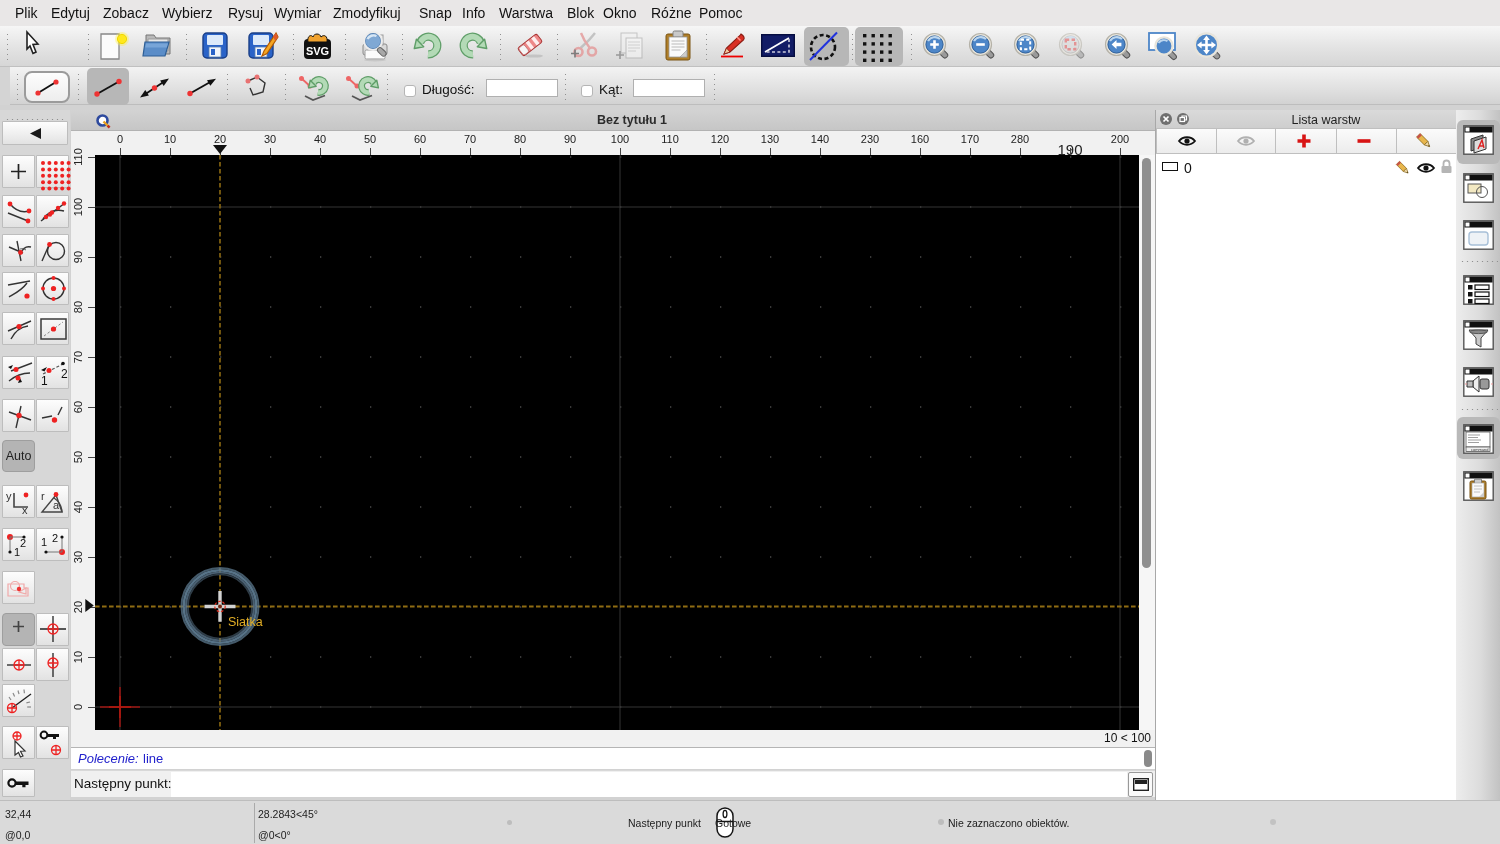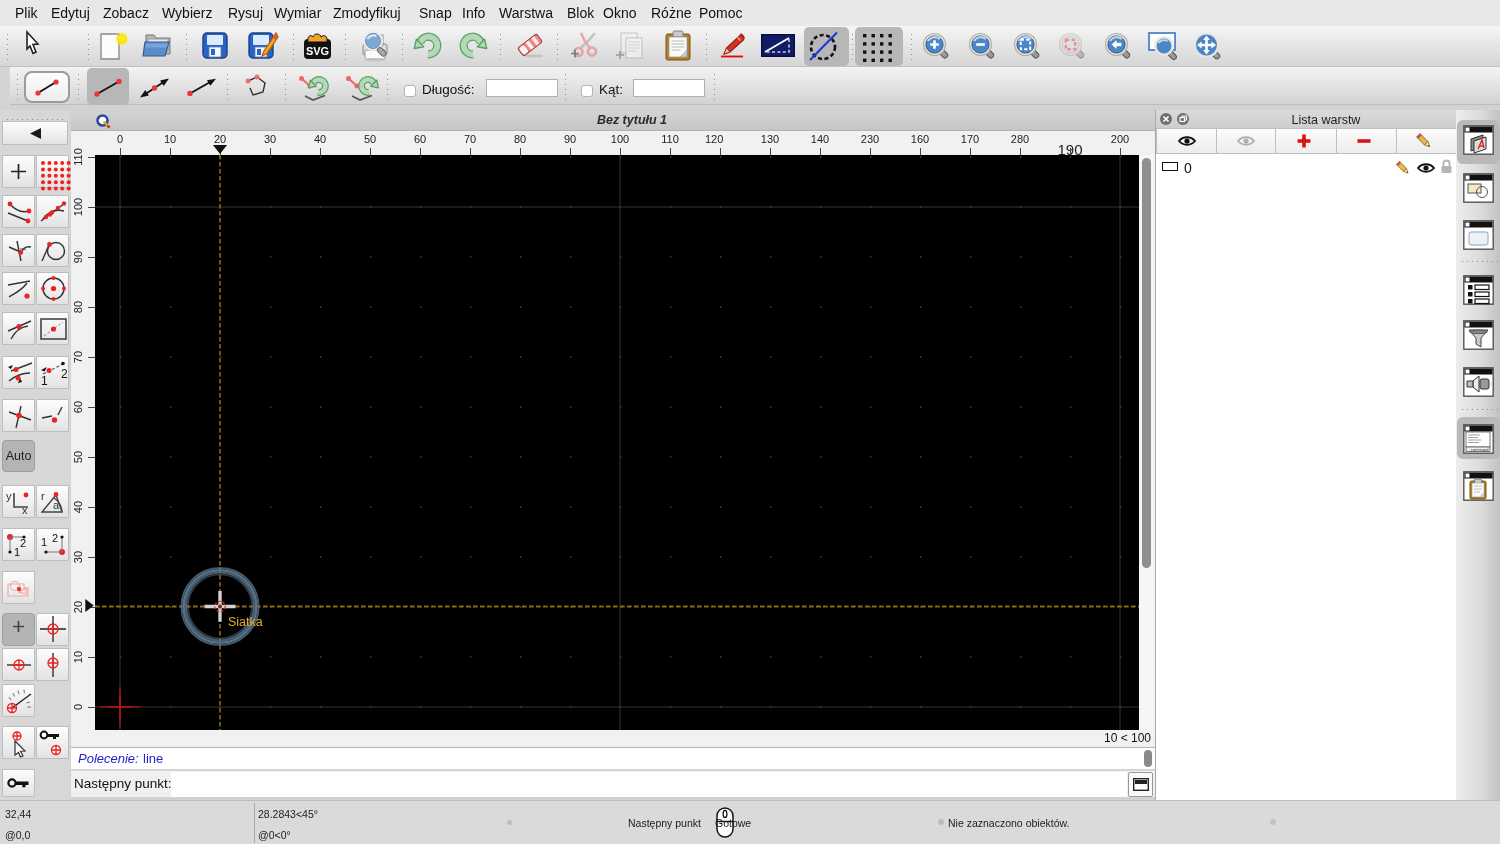--- a/index.html
+++ b/index.html
@@ -8,21 +8,21 @@
 #menubar{left:0;top:0;width:1500px;height:26px;background:#e9e7e7;}
 #menubar span{position:absolute;top:5px;font-size:14px;color:#111;}
 #tb1{left:0;top:26px;width:1500px;height:41px;background:linear-gradient(#f6f6f6,#e3e3e3 55%,#d6d6d6);border-bottom:1px solid #c0c0c0;}
 #tb2{left:0;top:67px;width:1500px;height:38px;background:linear-gradient(#f3f3f3,#e0e0e0 60%,#d2d2d2);border-bottom:1px solid #bdbdbd;margin-left:10px;}
 .vsep{position:absolute;width:1px;background-image:radial-gradient(circle,#8f8f8f 37%,transparent 40%);background-size:2px 5px;background-repeat:repeat-y;background-position:center 2px;}
 .pressed{position:absolute;background:#b7b7b7;border-radius:5px;}
 #main{left:0;top:105px;width:1500px;height:695px;background:#d2d2d2;}
 #leftdock{position:absolute;left:0;top:5px;width:70px;height:692px;background:#d7d7d7;}
 .sbtn{position:absolute;width:33px;height:33px;background:linear-gradient(#fdfdfd,#efefef 55%,#e2e2e2);border:1px solid #bdbdbd;border-radius:1px;}
 .sbtn.on{background:#b4b4b4;border:1px solid #9e9e9e;border-radius:4px;}
-#titlebar{position:absolute;left:71px;top:5px;width:1084px;height:21px;background:linear-gradient(#d3d3d3,#c6c6c6);border-bottom:1px solid #b2b2b2;font-style:italic;}
+#titlebar{position:absolute;left:71px;top:5px;width:1084px;height:21px;background:linear-gradient(#d3d3d3,#c6c6c6);border-bottom:1px solid #b2b2b2;}
 #titlebar .t{position:absolute;left:38px;right:0;top:3px;text-align:center;font-size:12.5px;color:#2c2c2c;font-weight:bold;}
 #hruler{position:absolute;left:71px;top:26px;width:1084px;height:24px;background:#f1f1f1;}
 #vruler{position:absolute;left:71px;top:50px;width:24px;height:575px;background:#f1f1f1;}
 #canvas{position:absolute;left:95px;top:50px;width:1044px;height:575px;background:#000;}
 #vscroll{position:absolute;left:1139px;top:50px;width:16px;height:575px;background:#f6f6f6;}
 #vthumb{position:absolute;left:3px;top:3px;width:9px;height:410px;background:#8f8f8f;border-radius:5px;}
 #gridinfo{position:absolute;left:71px;top:625px;width:1084px;height:17px;background:#f1f1f1;font-size:12px;color:#111;text-align:right;padding:1px 4px 0 0;}
 #cmd1{position:absolute;left:71px;top:642px;width:1084px;height:22px;background:#fff;border-top:1px solid #b5b5b5;font-size:13px;}
 #cmd2{position:absolute;left:71px;top:665px;width:1084px;height:27px;background:#f0f0f0;border-top:1px solid #d8d8d8;font-size:13.5px;}
 #layerpanel{position:absolute;left:1155px;top:5px;width:301px;height:692px;background:#fff;border-left:1px solid #a8a8a8;}
@@ -563,21 +563,21 @@
 <div class="abs" style="left:384px;top:2px;width:30px;text-align:center;font-size:11px;color:#222">70</div>
 <div class="abs" style="left:399px;top:17px;width:1px;height:7px;background:#444"></div>
 <div class="abs" style="left:434px;top:2px;width:30px;text-align:center;font-size:11px;color:#222">80</div>
 <div class="abs" style="left:449px;top:17px;width:1px;height:7px;background:#444"></div>
 <div class="abs" style="left:484px;top:2px;width:30px;text-align:center;font-size:11px;color:#222">90</div>
 <div class="abs" style="left:499px;top:17px;width:1px;height:7px;background:#444"></div>
 <div class="abs" style="left:534px;top:2px;width:30px;text-align:center;font-size:11px;color:#222">100</div>
 <div class="abs" style="left:549px;top:17px;width:1px;height:7px;background:#444"></div>
 <div class="abs" style="left:584px;top:2px;width:30px;text-align:center;font-size:11px;color:#222">110</div>
 <div class="abs" style="left:599px;top:17px;width:1px;height:7px;background:#444"></div>
-<div class="abs" style="left:634px;top:2px;width:30px;font-size:11px;color:#222">120</div>
+<div class="abs" style="left:634px;top:2px;width:30px;text-align:center;font-size:11px;color:#222">120</div>
 <div class="abs" style="left:649px;top:17px;width:1px;height:7px;background:#444"></div>
 <div class="abs" style="left:684px;top:2px;width:30px;text-align:center;font-size:11px;color:#222">130</div>
 <div class="abs" style="left:699px;top:17px;width:1px;height:7px;background:#444"></div>
 <div class="abs" style="left:734px;top:2px;width:30px;text-align:center;font-size:11px;color:#222">140</div>
 <div class="abs" style="left:749px;top:17px;width:1px;height:7px;background:#444"></div>
 <div class="abs" style="left:784px;top:2px;width:30px;text-align:center;font-size:11px;color:#222">230</div>
 <div class="abs" style="left:799px;top:17px;width:1px;height:7px;background:#444"></div>
 <div class="abs" style="left:834px;top:2px;width:30px;text-align:center;font-size:11px;color:#222">160</div>
 <div class="abs" style="left:849px;top:17px;width:1px;height:7px;background:#444"></div>
 <div class="abs" style="left:884px;top:2px;width:30px;text-align:center;font-size:11px;color:#222">170</div>

